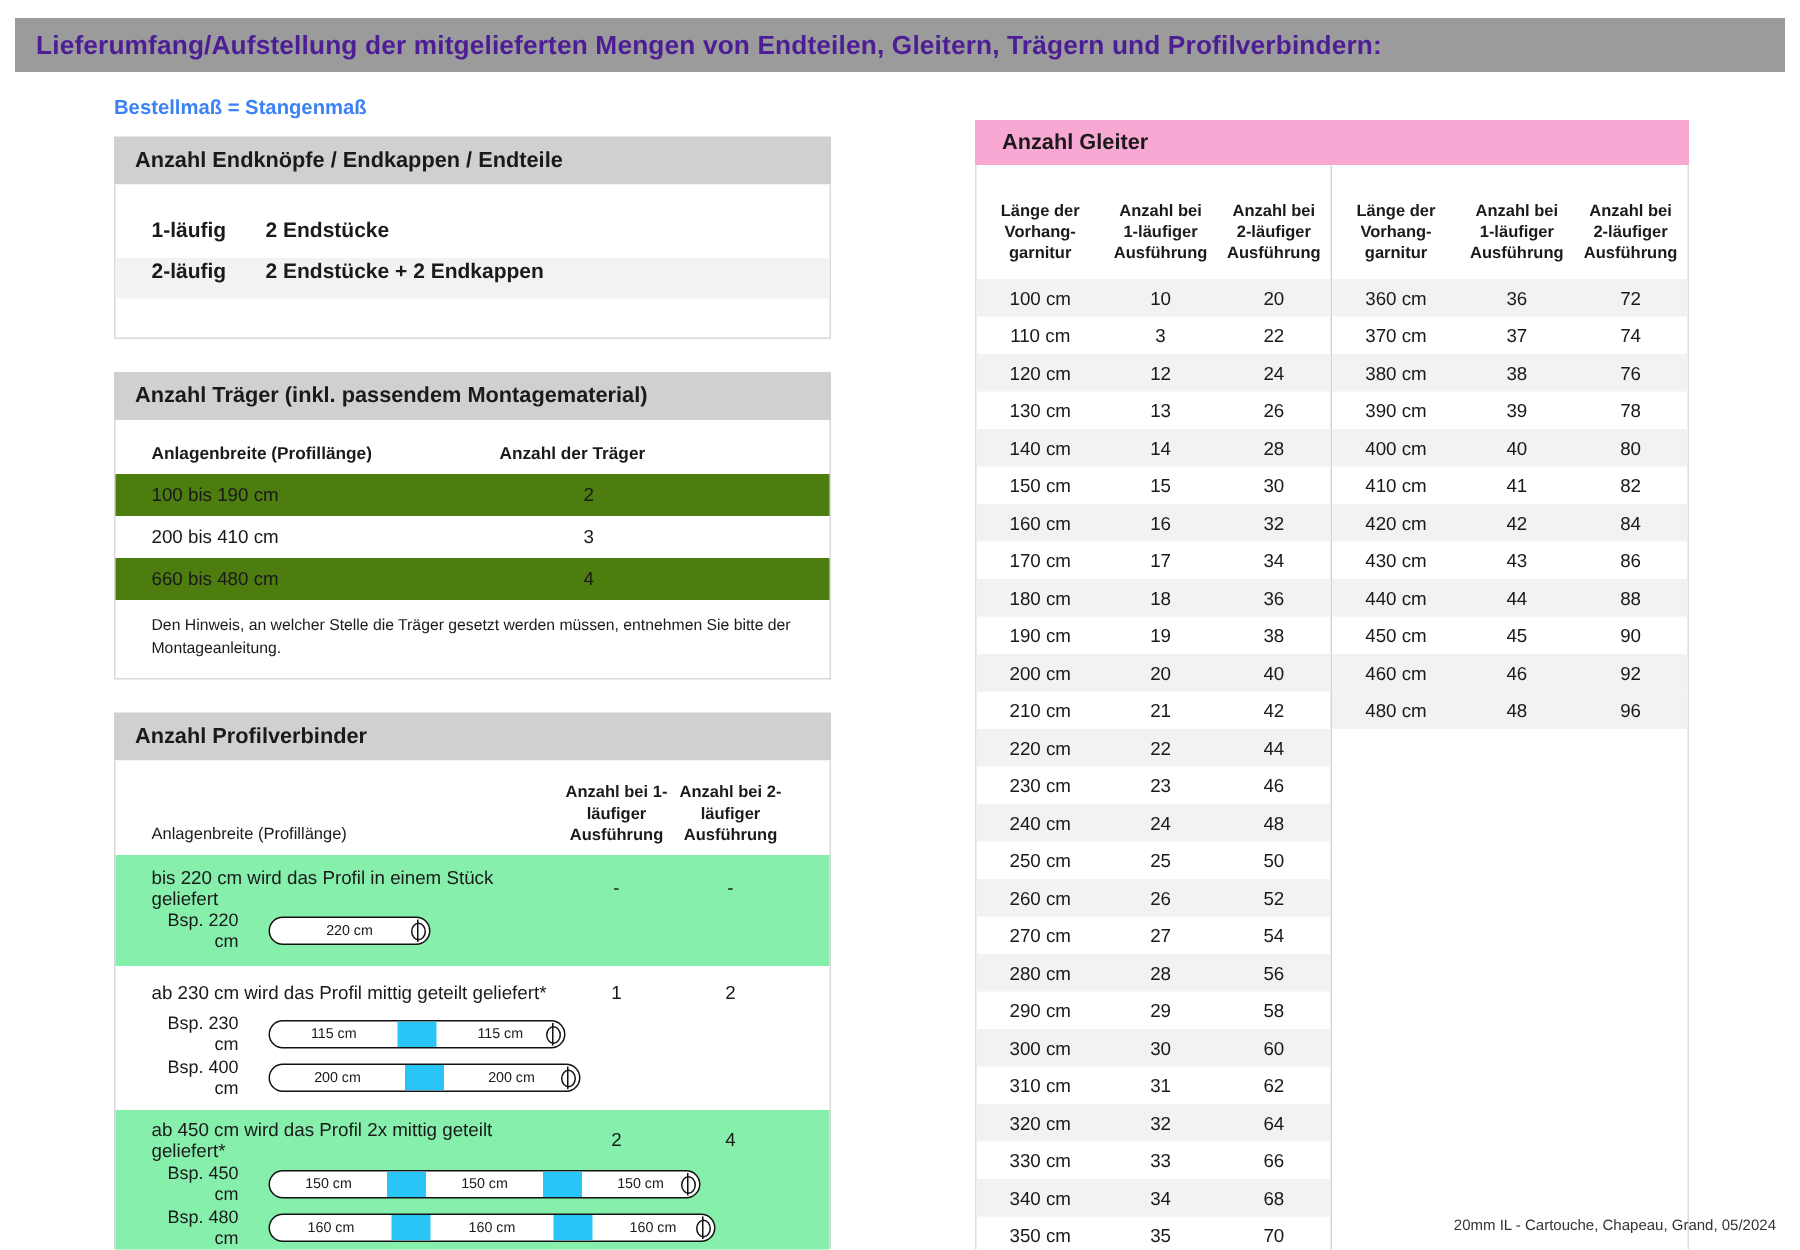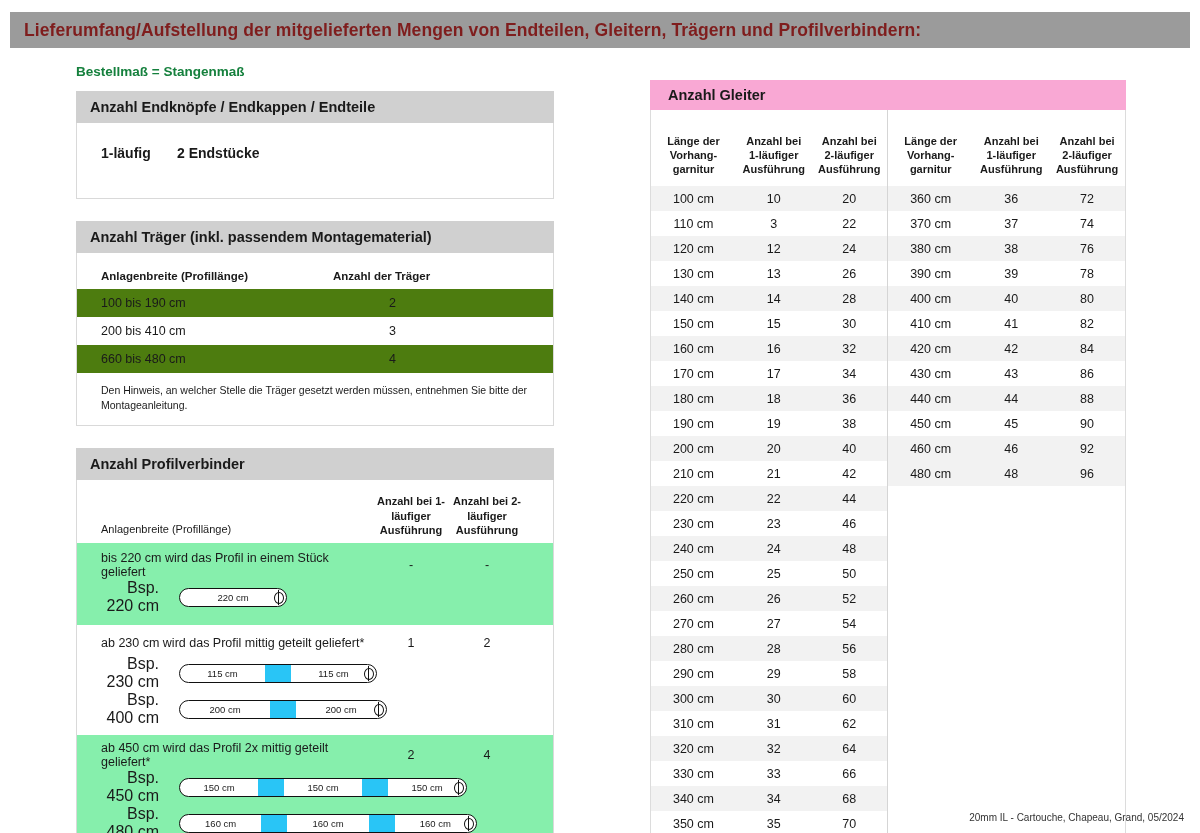--- a/index.html
+++ b/index.html
@@ -14,29 +14,29 @@
   }
   .page { position:relative; width:1200px; height:833px; }
 
   
   .banner {
     position:absolute; left:10px; top:12px; width:1180px; height:36px;
     background:#9b9b9b;
     display:flex; align-items:center;
   }
   .banner-title {
-    color:#7f1d1d; font-size:17.5px; font-weight:bold;
+    color:#4c1d95; font-size:17.5px; font-weight:bold;
     padding-left:14px; letter-spacing:0.1px;
     white-space:nowrap;
   }
 
   
   .left-col { position:absolute; left:76px; top:64px; width:478px; }
 
-  .redline { color:#15803d; font-weight:bold; font-size:13.5px; margin:0 0 12px 0; }
+  .redline { color:#3b82f6; font-weight:bold; font-size:13.5px; margin:0 0 12px 0; }
 
   .sec-head {
     background:#d0d0d0; height:32px; display:flex; align-items:center;
     font-weight:bold; font-size:14.5px; padding-left:14px; color:#1a1a1a;
   }
   .sec-body { border:1px solid #d9d9d9; border-top:none; background:#fff; }
 
   .row { display:flex; align-items:flex-start; height:27px; font-size:14px;font-weight:bold; }
   .row.alt { background:#f2f2f2; }
   .row .c1 { width:100px; padding-left:24px; }
@@ -57,21 +57,21 @@
 
   
   .pv-head { display:flex; padding:14px 0 6px 0; font-size:11px; font-weight:bold; }
   .pv-head .ph1 { width:296px; padding-left:24px; }
   .pv-head .ph2, .pv-head .ph3 { width:76px; text-align:center; line-height:1.3; }
   .pv-row { display:flex; align-items:center; min-height:30px; font-size:12.5px; }
   .pv-row.alt { background:#86efac; }
   .pv-row .pc1 { width:296px; padding-left:24px; }
   .pv-row .pc2, .pv-row .pc3 { width:76px; text-align:center; }
   .pv-label { width:296px; padding-left:24px; display:flex; align-items:center; }
-  .pv-label .lbl { width:78px; font-size:16px; text-align:right; padding-right:20px; }
+  .pv-label .lbl { width:78px; font-size:12px; text-align:right; padding-right:20px; }
 
   
   .bar {
     height:19px; border:1.3px solid #111; border-radius:10px;
     display:flex; align-items:center; background:#fff; position:relative;
     overflow:hidden;
   }
   .bar .seg { flex:1; display:flex; align-items:center; justify-content:center;
     font-size:9.5px; position:relative; height:100%; }
   .bar .conn { width:26px; background:#29c5f6; height:100%; flex:none; }
@@ -127,20 +127,24 @@
     <div class="redline">Bestellmaß = Stangenmaß</div>
 
     <div>
       <div class="sec-head">Anzahl Endknöpfe / Endkappen / Endteile</div>
       <div class="sec-body">
         <div class="spacer-sm"></div>
         <div class="row">
           <div class="c1">1-läufig</div>
           <div class="c2">2 Endstücke</div>
         </div>
+        <div class="row alt">
+          <div class="c1">2-läufig</div>
+          <div class="c2">2 Endstücke + 2 Endkappen</div>
+        </div>
         <div class="spacer-gap"></div>
       </div>
     </div>
 
     <div style="height:22px"></div>
 
     <div>
       <div class="sec-head">Anzahl Träger (inkl. passendem Montagematerial)</div>
       <div class="sec-body">
         <div style="height:10px"></div>

